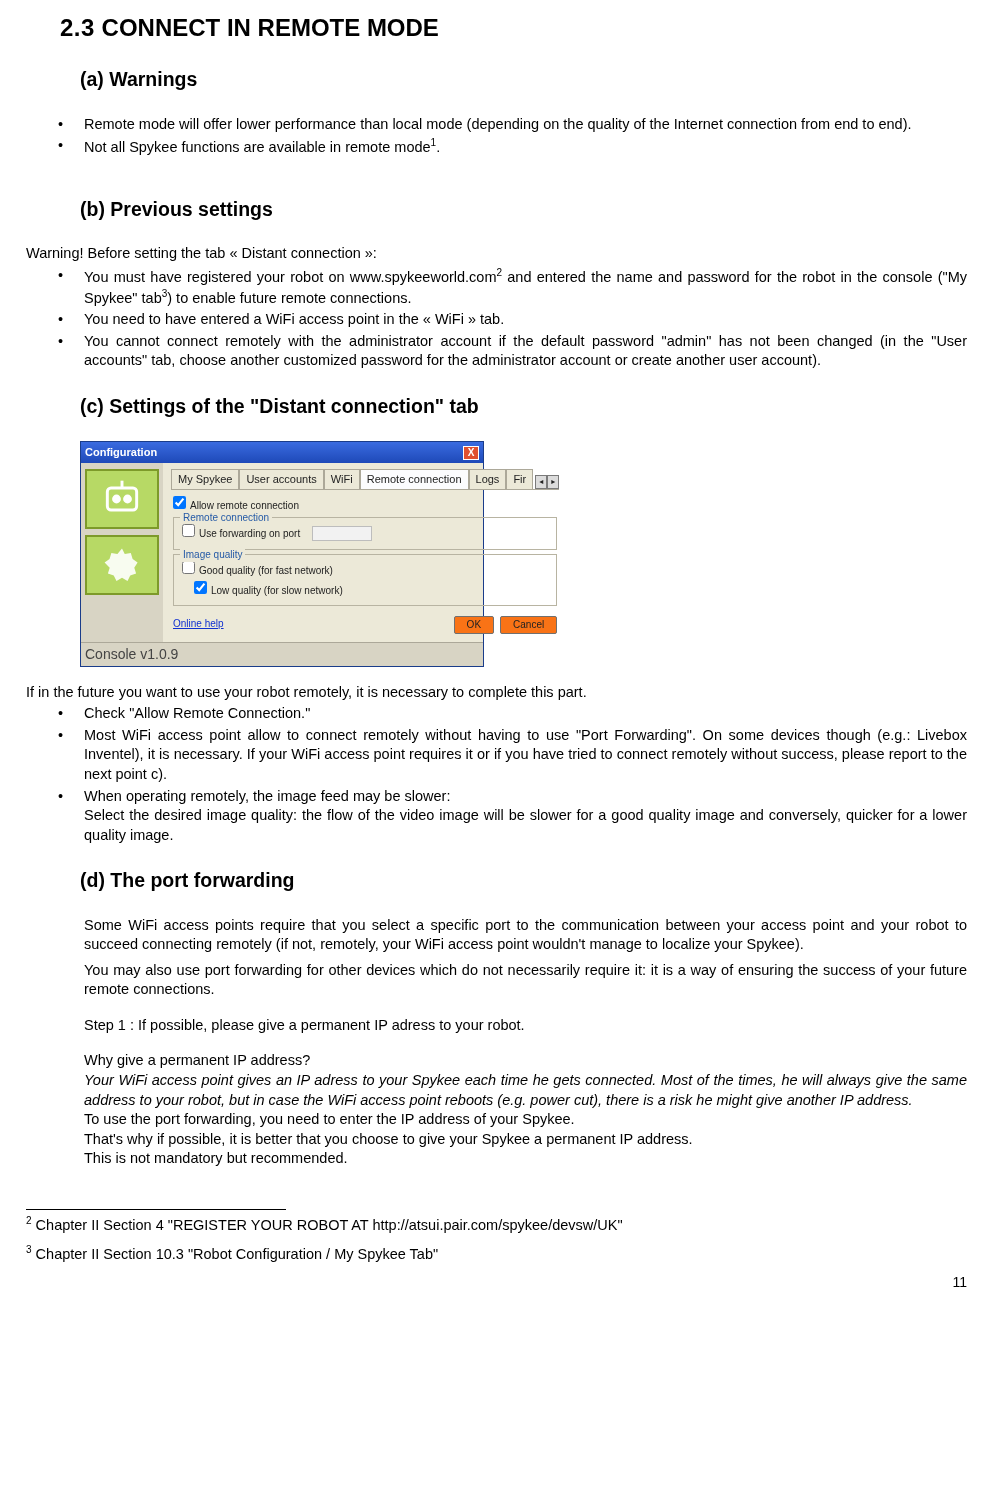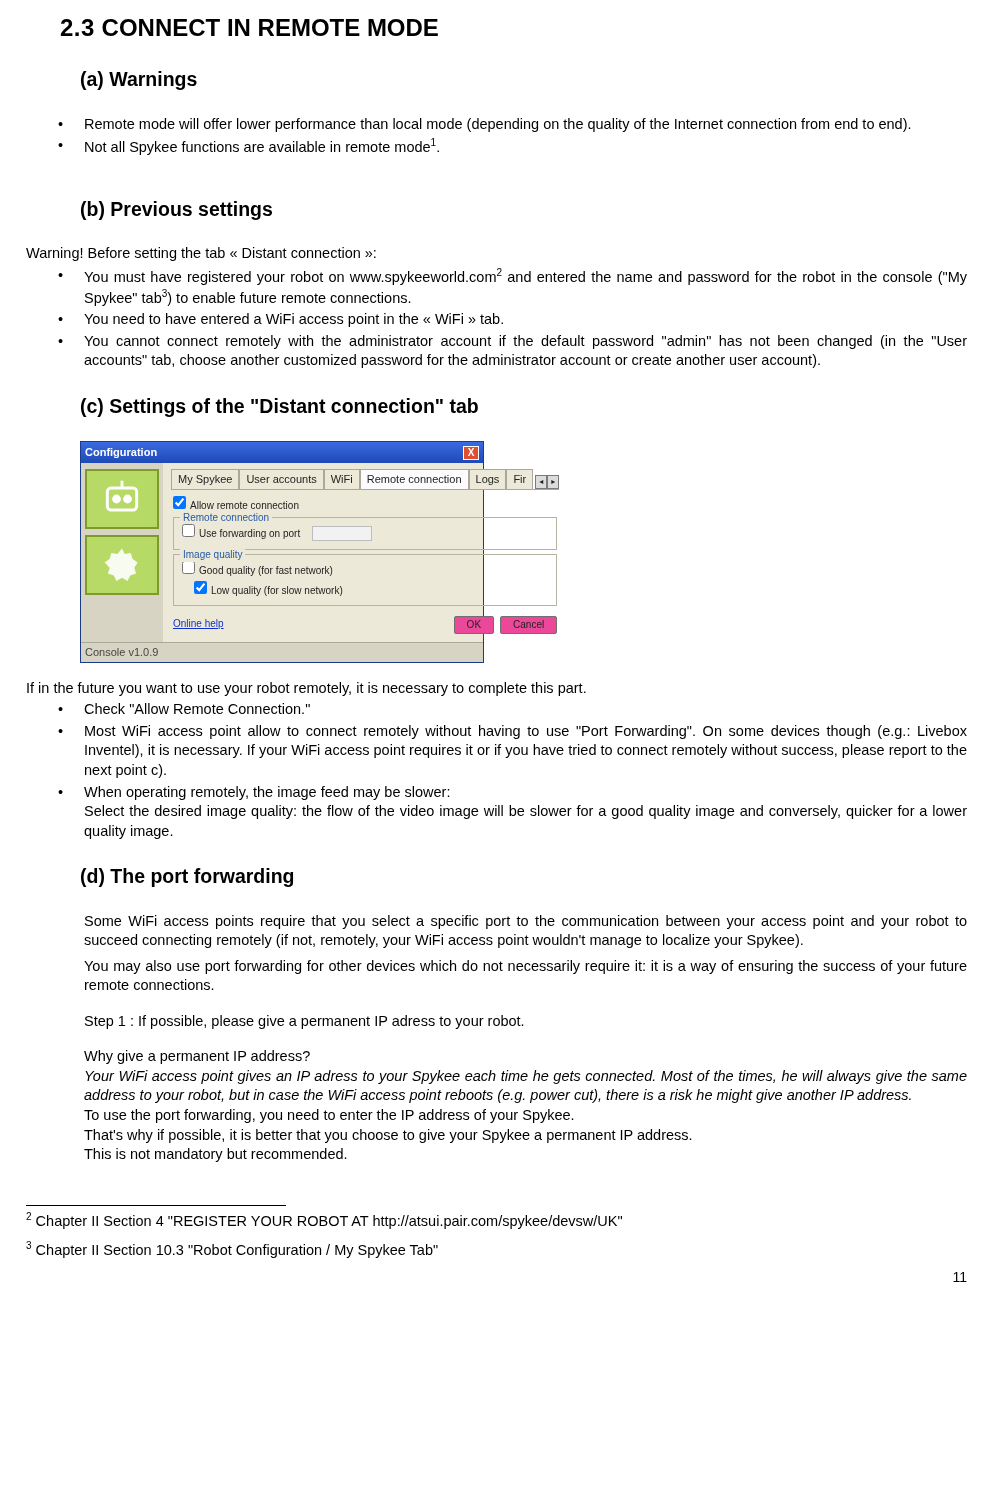--- a/index.html
+++ b/index.html
@@ -151,29 +151,29 @@
       width: 60px; height: 15px;
       background: #f2f2f2;
       border: 1px solid #bdbdbd;
       margin-left: 12px;
       vertical-align: middle;
     }
     .link { color: #1030d0; text-decoration: underline; margin-top: 4px; display: inline-block; }
     .btnrow { display: flex; gap: 6px; justify-content: flex-end; margin-top: 6px; }
     .btn {
       border: 1px solid #707070;
-      background: #ec4899;
+      background: #f97316;
       padding: 1px 12px;
       font-size: 10px;
       border-radius: 2px;
     }
     .cfg-footer {
       background: #d8d4c4;
       border-top: 1px solid #aca899;
-      font-size: 11px;
+      font-size: 14px;
       padding: 2px 4px;
       color: #444;
     }
   </style>
 </head>
 <body>
 
 <div class="section-title">
   <span class="section-num">2.3</span><span> CONNECT IN REMOTE  MODE</span>
 </div>

